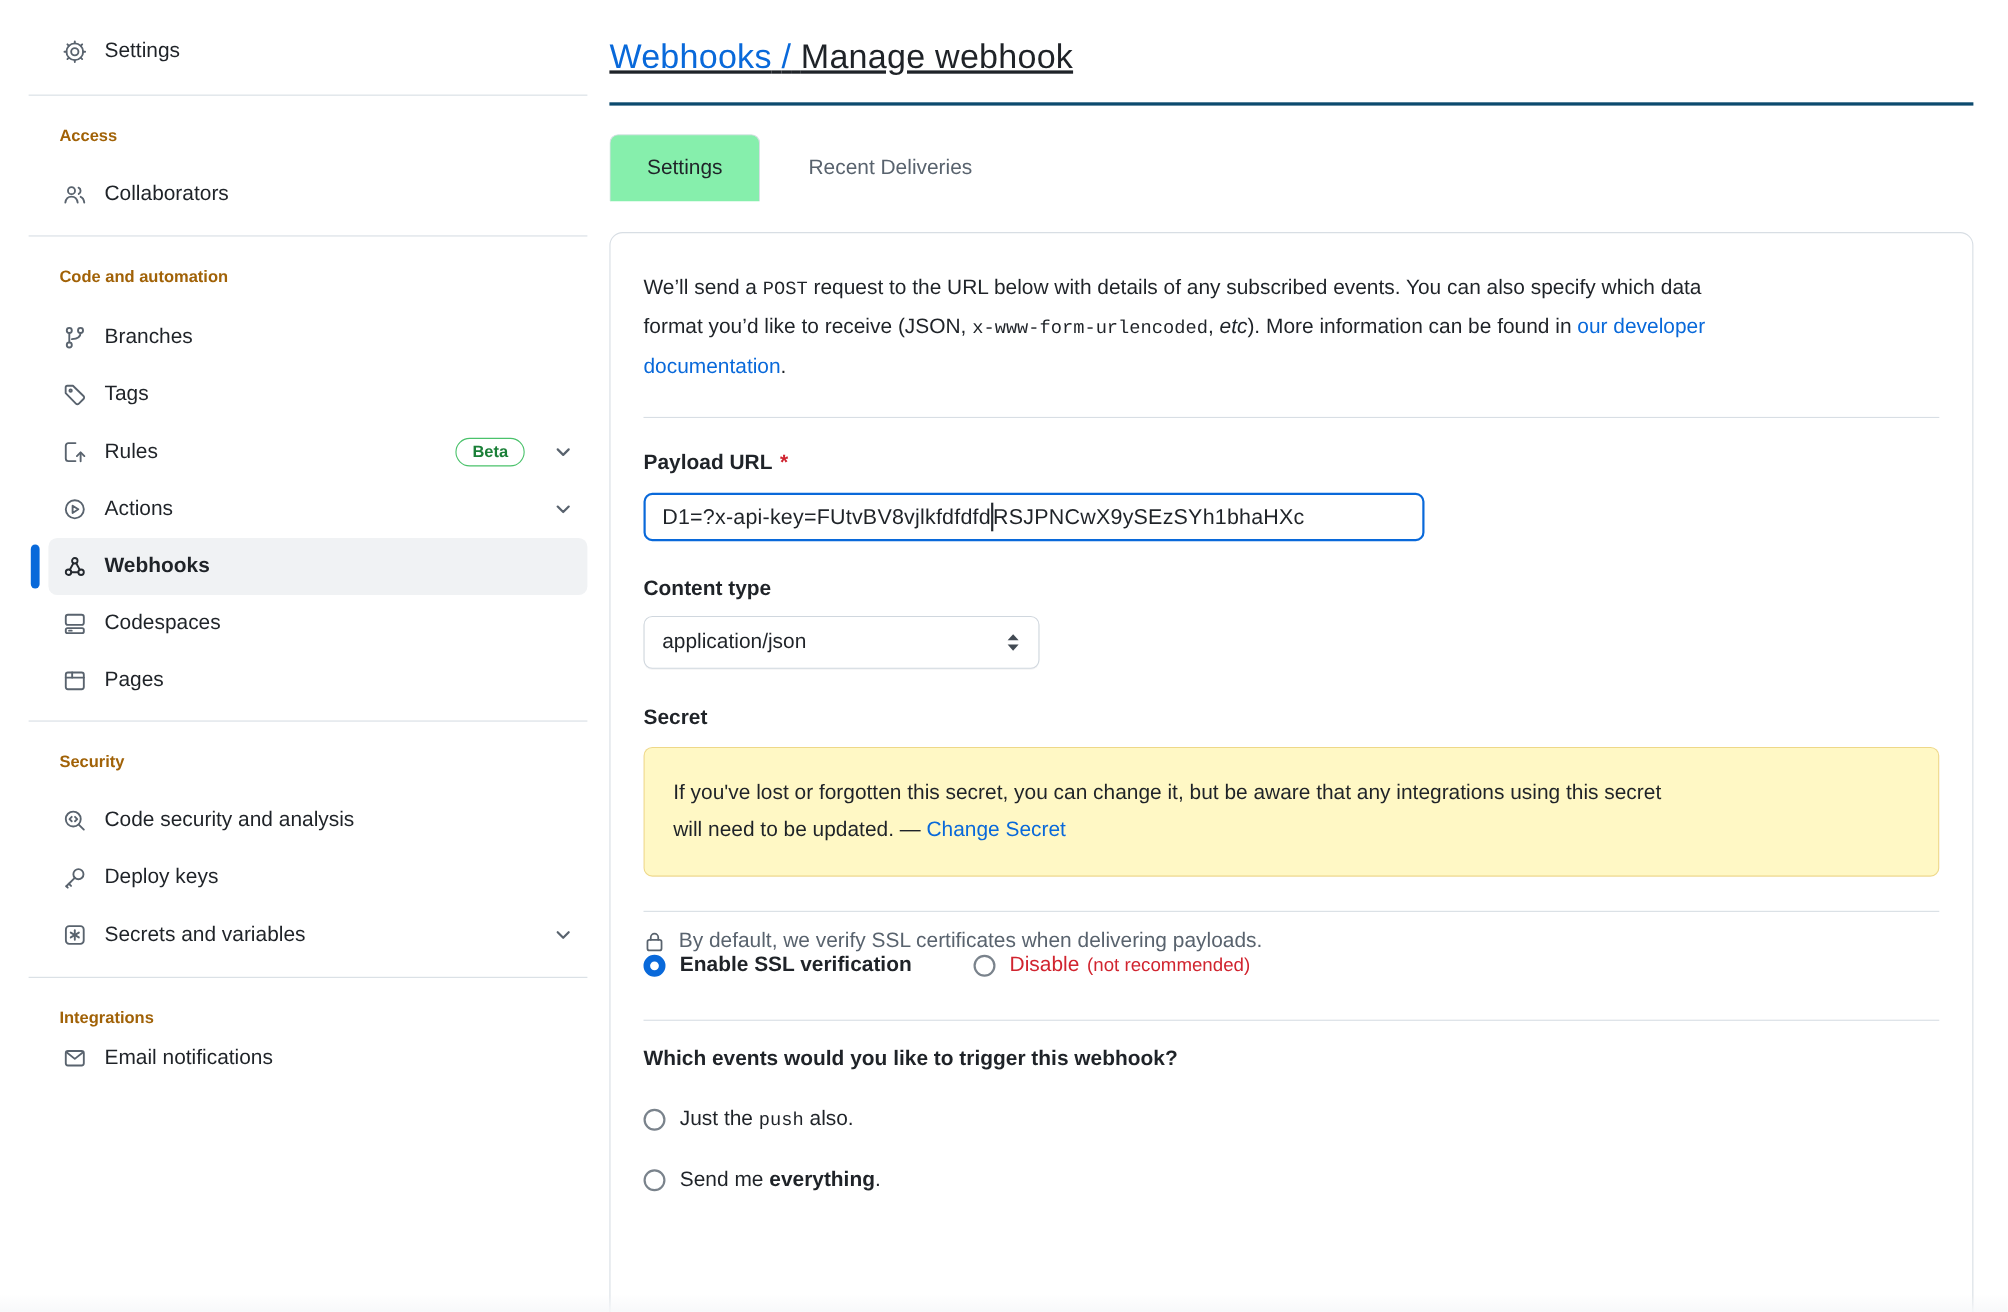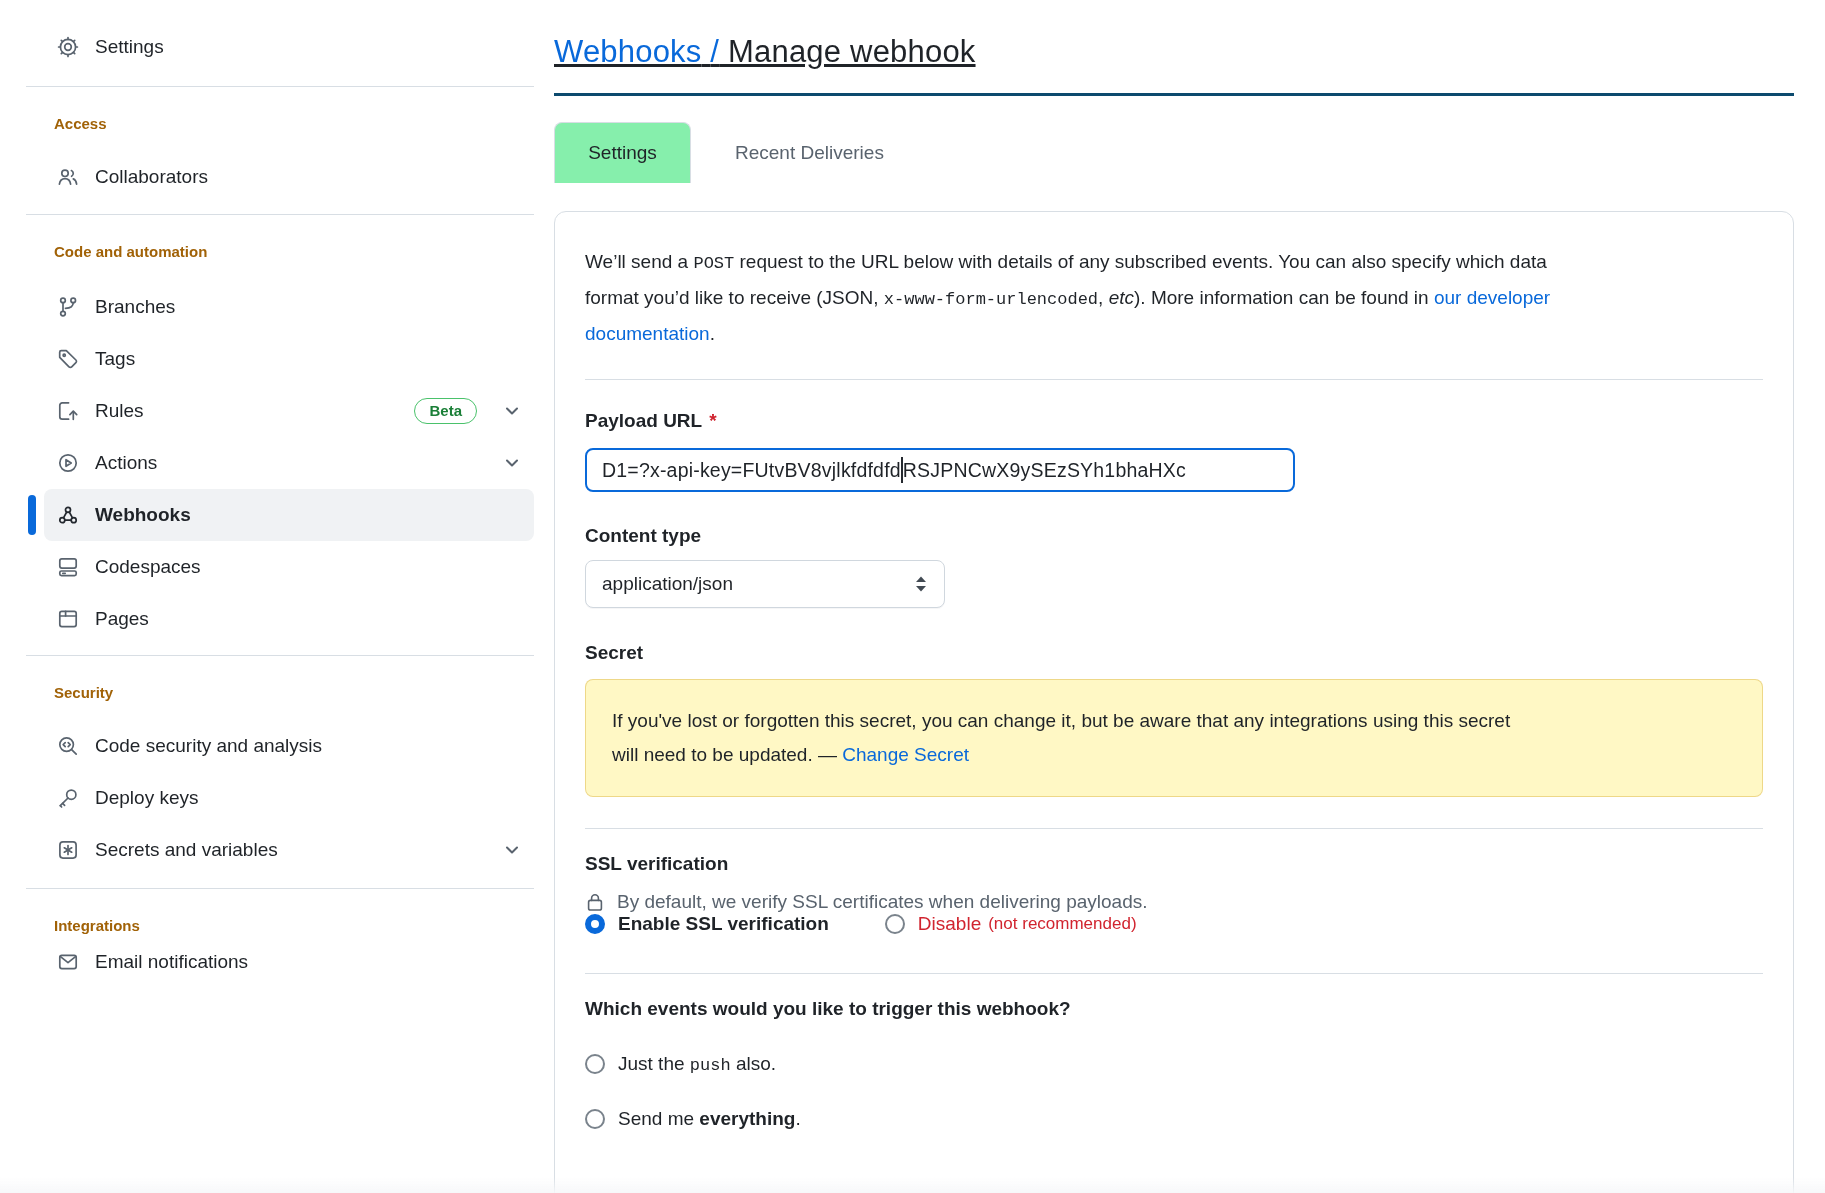--- a/index.html
+++ b/index.html
@@ -335,21 +335,20 @@
             </svg>
         </span>
       </div>
 
       <div class="field-label" style="margin-top:34px">Secret</div>
 
       <div class="warn-box"><span>If you've lost or forgotten this secret, you can change it, but be aware that any integrations using this secret</span><br><span>will need to be updated. — </span><a class="link">Change Secret</a></div>
 
       <hr class="divider" style="margin-top:31px">
 
-      <div class="ssl-heading">SSL verification</div>
 
       <div class="ssl-desc">
         <span class="lock">
           <svg viewBox="0 0 20 22" fill="none" stroke="currentColor" stroke-width="1.6" stroke-linecap="round" stroke-linejoin="round">
               <rect x="3.6" y="9.4" width="12.8" height="9.6" rx="1.8"></rect>
               <path d="M6.6 9.4V7.2a3.4 3.4 0 0 1 6.8 0v2.2"></path>
             </svg>
         </span>
         <span>By default, we verify SSL certificates when delivering payloads.</span>
       </div>

